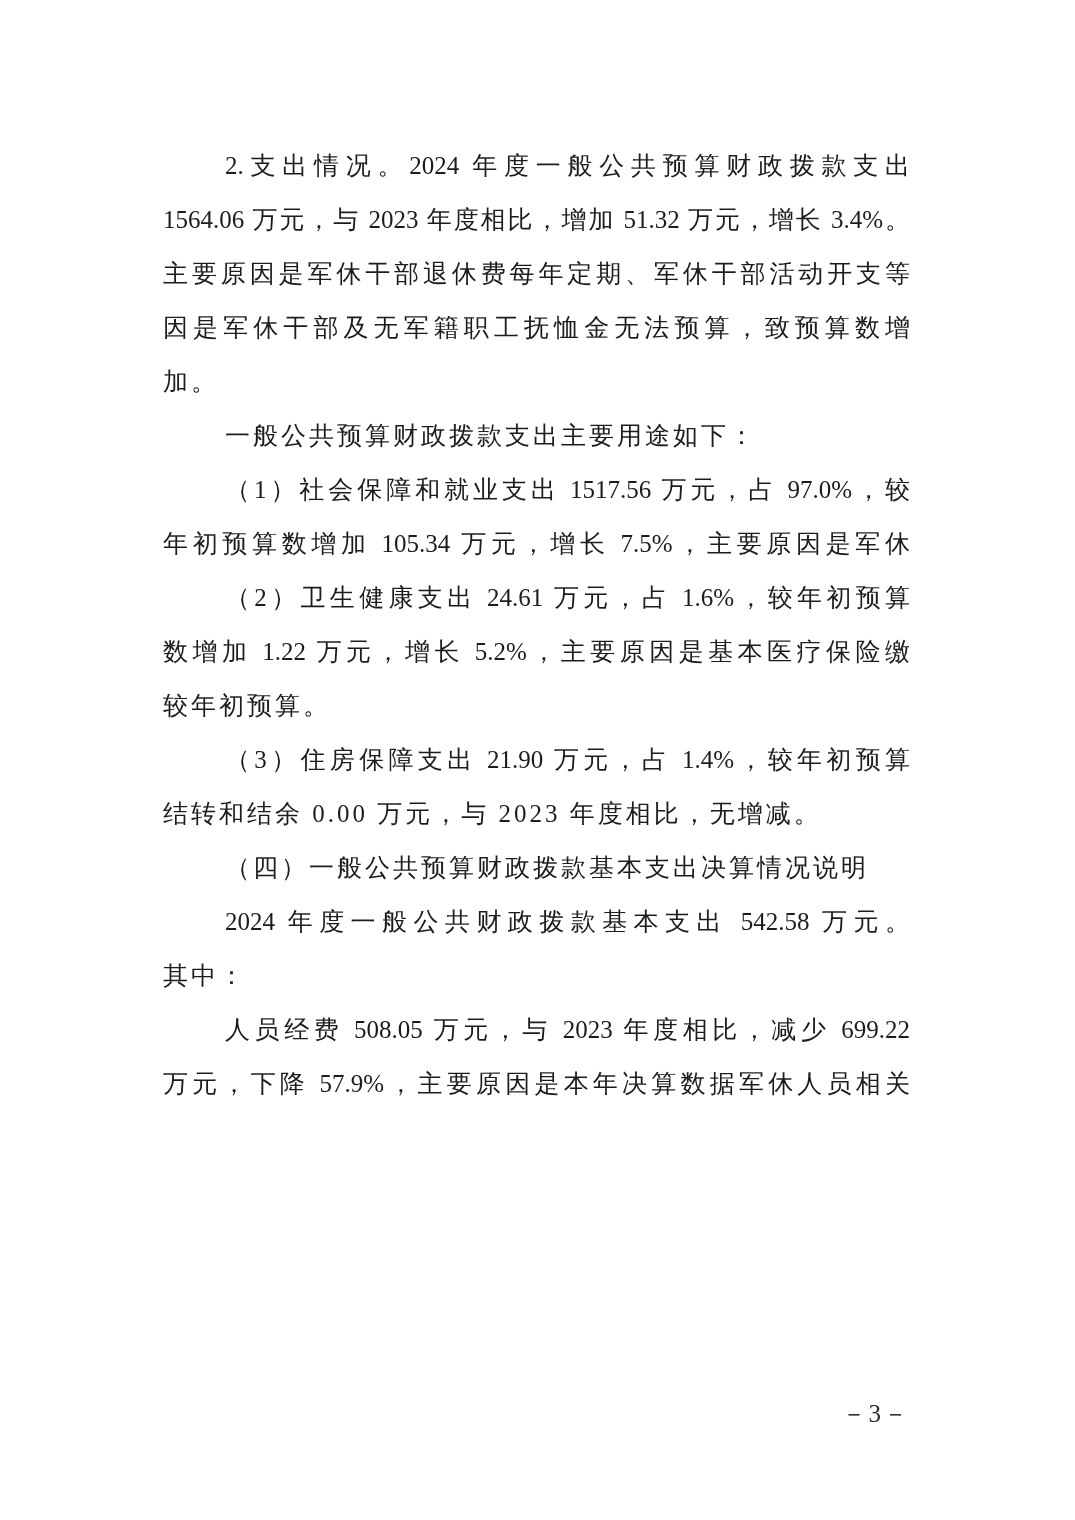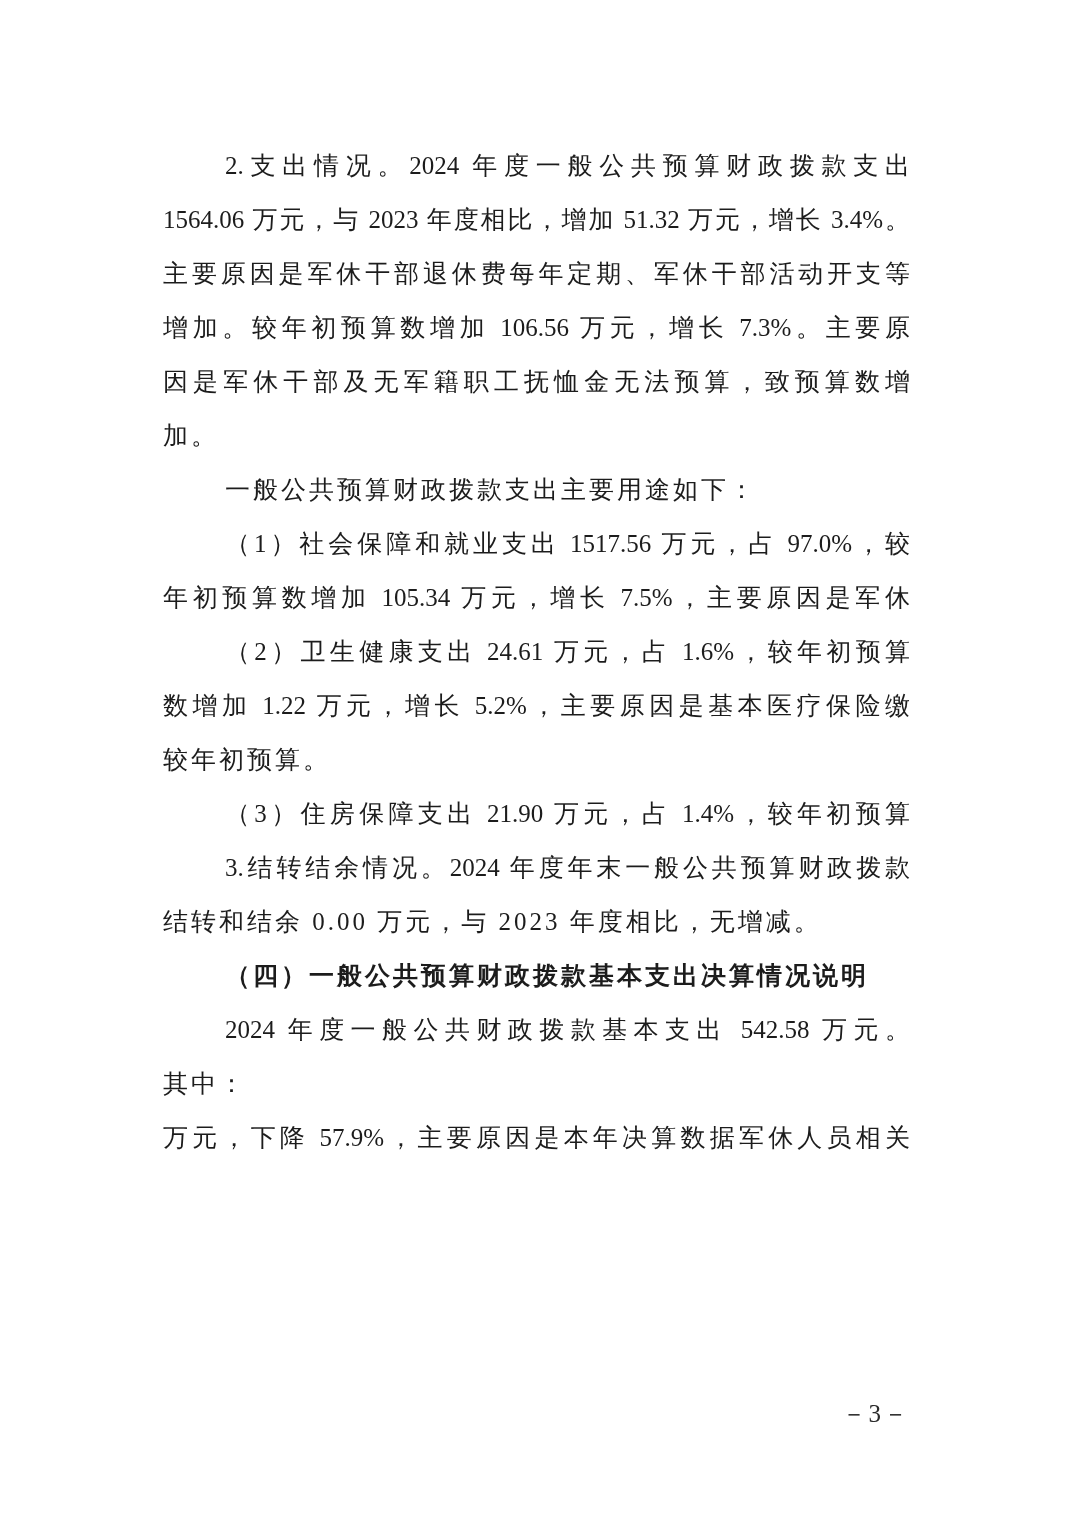--- a/index.html
+++ b/index.html
@@ -34,21 +34,21 @@
     text-align: justify;
     text-justify: inter-character;
     white-space: normal;
   }
   
   .line.just { text-align-last: justify; }
   
   .line:not(.just) { letter-spacing: 3px; text-align: left; }
   
   .line.indent { padding-left: 62px; }
-  .para.bold .line { font-weight: bold; }
+  .para.bold .line { font-weight: normal; }
   .footer {
     position: absolute;
     left: 163px;
     top: 1396px;
     width: 747px;
     text-align: right;
     font-size: 25px;
     line-height: 36px;
     color: #2b2b2b;
     letter-spacing: 2px;
@@ -57,48 +57,47 @@
 </head>
 <body>
 
 <div class="page">
   <div class="document-body">
 
   <div class="para">
         <div class="line indent just">2.支出情况。2024 年度一般公共预算财政拨款支出</div>
         <div class="line just">1564.06 万元，与 2023 年度相比，增加 51.32 万元，增长 3.4%。</div>
         <div class="line just">主要原因是军休干部退休费每年定期、军休干部活动开支等</div>
-        <div class="line just">增加。较年初预算数增加 106.56 万元，增长 7.3%。主要原</div>
         <div class="line just">因是军休干部及无军籍职工抚恤金无法预算，致预算数增</div>
         <div class="line">加。</div>
       </div>
       <div class="para">
         <div class="line indent">一般公共预算财政拨款支出主要用途如下：</div>
       </div>
       <div class="para">
         <div class="line indent just">（1）社会保障和就业支出 1517.56 万元，占 97.0%，较</div>
         <div class="line just">年初预算数增加 105.34 万元，增长 7.5%，主要原因是军休</div>
       </div>
       <div class="para">
         <div class="line indent just">（2）卫生健康支出 24.61 万元，占 1.6%，较年初预算</div>
         <div class="line just">数增加 1.22 万元，增长 5.2%，主要原因是基本医疗保险缴</div>
         <div class="line">较年初预算。</div>
       </div>
       <div class="para">
         <div class="line indent just">（3）住房保障支出 21.90 万元，占 1.4%，较年初预算</div>
       </div>
       <div class="para">
-        <div class="line indent just">3.结转结余情况。2024 年度年末一般公共预算财政拨款</div>
         <div class="line">结转和结余 0.00 万元，与 2023 年度相比，无增减。</div>
       </div>
       <div class="para bold">
         <div class="line indent">（四）一般公共预算财政拨款基本支出决算情况说明</div>
       </div>
       <div class="para">
         <div class="line indent just">2024 年度一般公共财政拨款基本支出 542.58 万元。</div>
         <div class="line">其中：</div>
       </div>
       <div class="para">
+        <div class="line indent just">人员经费 508.05 万元，与 2023 年度相比，减少 699.22</div>
         <div class="line just">万元，下降 57.9%，主要原因是本年决算数据军休人员相关</div>
       </div>
     </div>
   <div class="footer">－3－</div>
 </div>
 
 </body></html>

